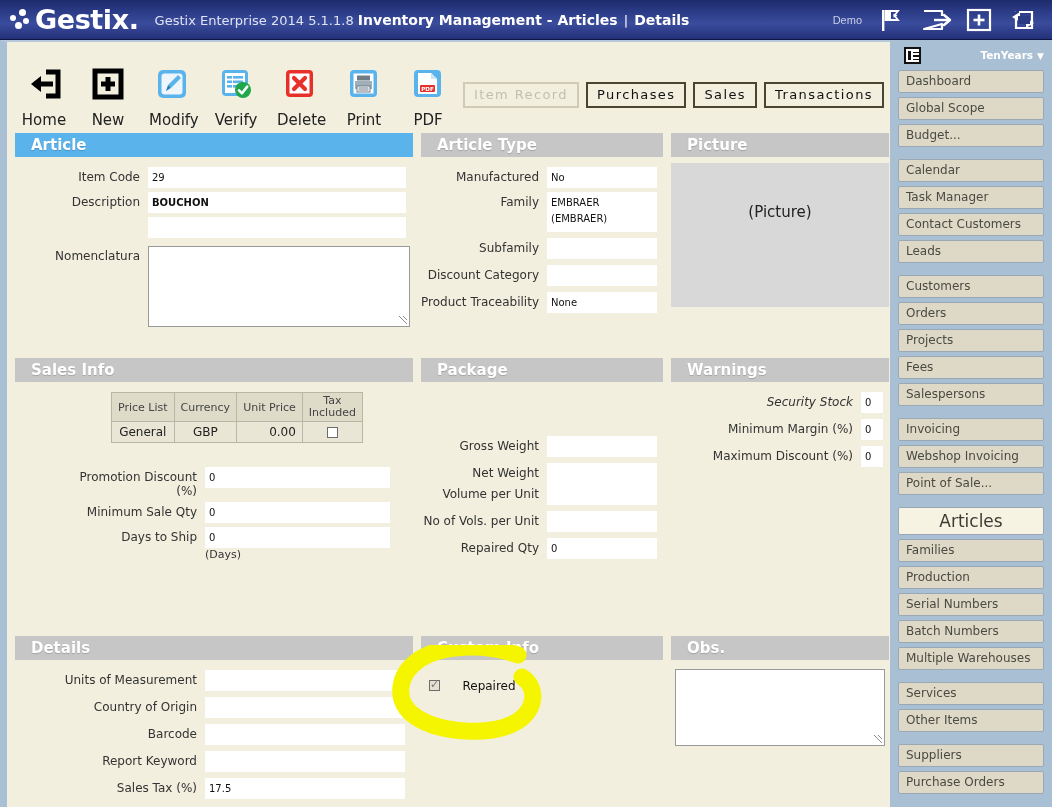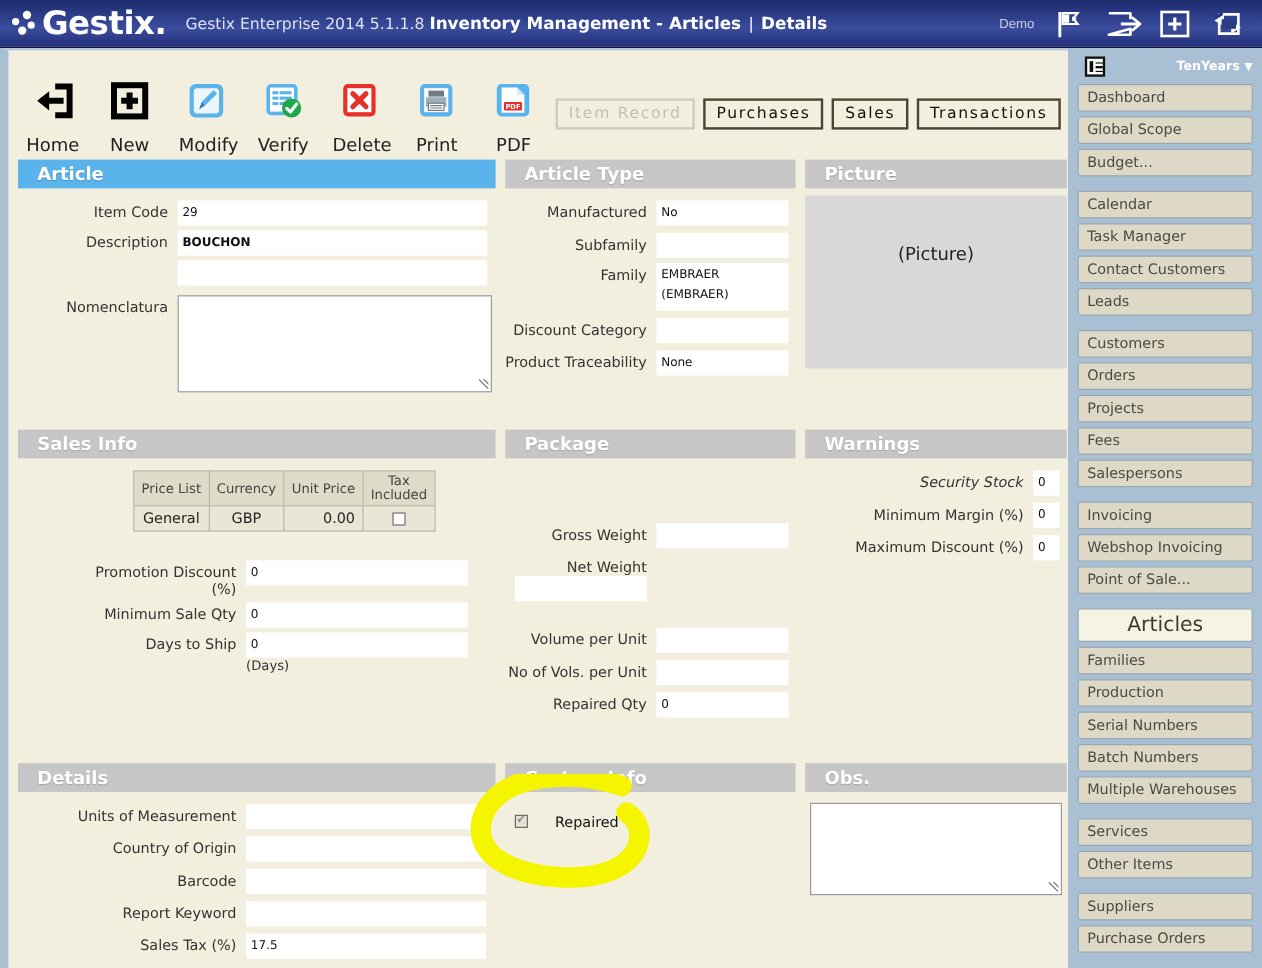--- a/index.html
+++ b/index.html
@@ -357,27 +357,27 @@
     </div>
   </div>
 
   <div class="panel" style="left:414px;top:91px;width:242px;">
     <div class="panel-hd hd-grey">Article Type</div>
     <div class="panel-body">
       <div class="row">
         <span class="lab" style="width:118px;">Manufactured</span>
         <span class="fld" style="width:110px;">No</span>
       </div>
+      <div class="row">
+        <span class="lab" style="width:118px;">Family</span>
+        <span class="fld tall" style="width:110px;">EMBRAER (EMBRAER)</span>
+      </div>
       <div class="row" style="margin-top:6px;">
         <span class="lab" style="width:118px;">Subfamily</span>
         <span class="fld" style="width:110px;"></span>
-      </div>
-      <div class="row">
-        <span class="lab" style="width:118px;">Family</span>
-        <span class="fld tall" style="width:110px;">EMBRAER (EMBRAER)</span>
       </div>
       <div class="row" style="margin-top:6px;">
         <span class="lab" style="width:118px;">Discount Category</span>
         <span class="fld" style="width:110px;"></span>
       </div>
       <div class="row" style="margin-top:6px;">
         <span class="lab" style="width:118px;">Product Traceability</span>
         <span class="fld" style="width:110px;">None</span>
       </div>
     </div>
@@ -431,21 +431,21 @@
     </div>
   </div>
 
   <div class="panel" style="left:414px;top:316px;width:242px;">
     <div class="panel-hd hd-grey">Package</div>
     <div class="panel-body">
       <div class="row" style="margin-bottom:6px;margin-top:44px;">
         <span class="lab" style="width:118px;">Gross Weight</span>
         <span class="fld" style="width:110px;"></span>
       </div>
-      <div class="row" style="margin-bottom:22px;flex-direction:column;">
+      <div class="row" style="margin-bottom:0;">
         <span class="lab" style="width:118px;">Net Weight</span>
         <span class="fld" style="width:110px;"></span>
       </div>
       <div class="row" style="margin-bottom:6px;">
         <span class="lab" style="width:118px;">Volume per Unit</span>
         <span class="fld" style="width:110px;"></span>
       </div>
       <div class="row" style="margin-bottom:6px;">
         <span class="lab" style="width:118px;">No of Vols. per Unit</span>
         <span class="fld" style="width:110px;"></span>

